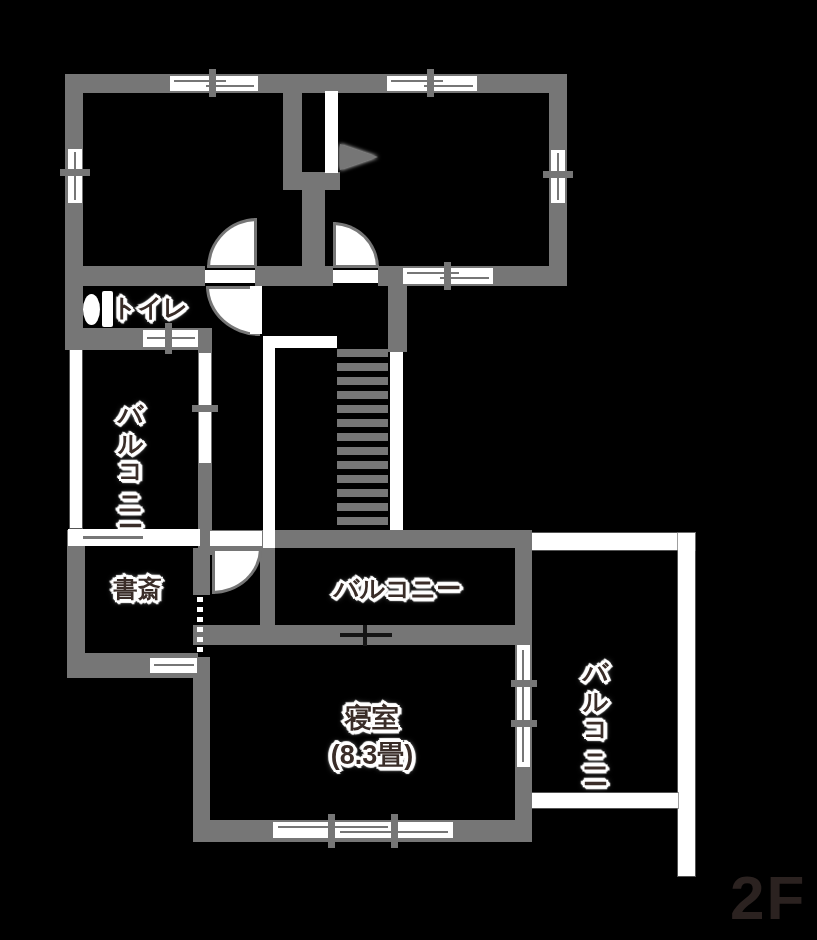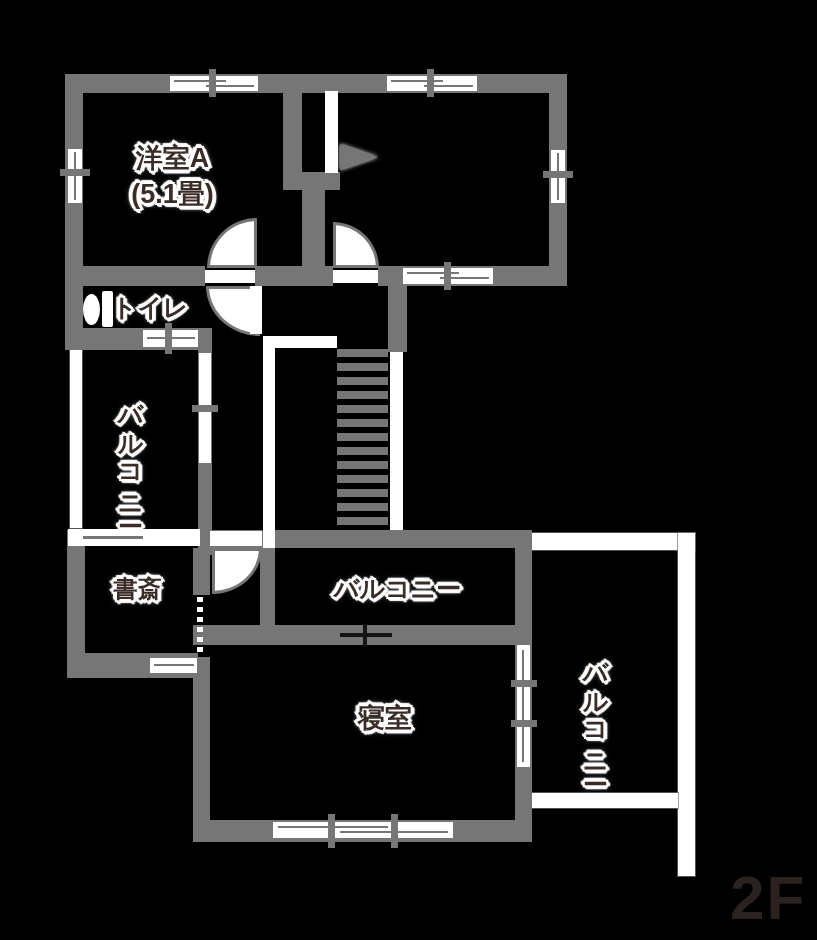--- a/index.html
+++ b/index.html
@@ -136,39 +136,36 @@
   <div class="door" style="left:212px;top:548px;width:50px;height:46px;border-radius:0 0 100% 0;"></div>
   <div class="white" style="left:210px;top:531px;width:52px;height:15px;"></div>
   <div class="dashed"></div>
 
   <div class="darkline" style="left:340px;top:633px;width:52px;height:4px;"></div>
   <div class="darkline" style="left:363px;top:625px;width:4px;height:21px;"></div>
 
   <div class="white" style="left:83px;top:294px;width:17px;height:31px;border-radius:50%;"></div>
   <div class="white" style="left:102px;top:291px;width:11px;height:36px;border-radius:2px;"></div>
 
-  <div class="label" style="left:90px;top:140px;width:165px;font-size:27px;line-height:36px;">
-    <div>洋室A</div>
-    <div>(5.1畳)</div>
-  </div>
   <div class="label" style="left:350px;top:140px;width:165px;font-size:27px;line-height:36px;">
   </div>
   <div class="label" style="left:105px;top:292px;width:90px;font-size:25px;line-height:30px;">
     <div>トイレ</div>
   </div>
   <div class="label vert" style="left:118px;top:375px;height:150px;width:30px;font-size:25px;">
     <div>バルコニー</div>
   </div>
   <div class="label" style="left:70px;top:572px;width:135px;font-size:24px;line-height:33px;">
     <div>書斎</div>
   </div>
   <div class="label" style="left:315px;top:573px;width:165px;font-size:25px;line-height:30px;">
     <div>バルコニー</div>
   </div>
-  <div class="label" style="left:300px;top:700px;width:170px;font-size:27px;line-height:37px;">
+  <div class="label" style="left:287px;top:700px;width:170px;font-size:27px;line-height:37px;">
     <div>寝室</div>
+    <div>(8.3畳)</div>
   </div>
   <div class="label vert" style="left:583px;top:636px;height:145px;width:30px;font-size:25px;">
     <div>バルコニー</div>
   </div>
 
   <div class="floor2f">2F</div>
 </div>
 
 </body></html>

